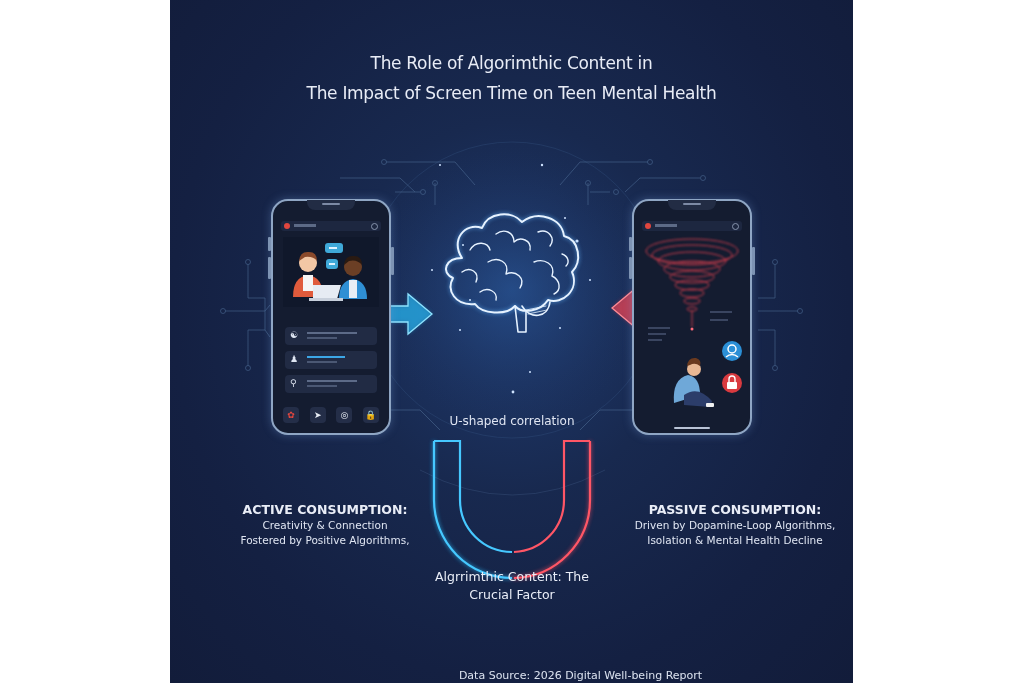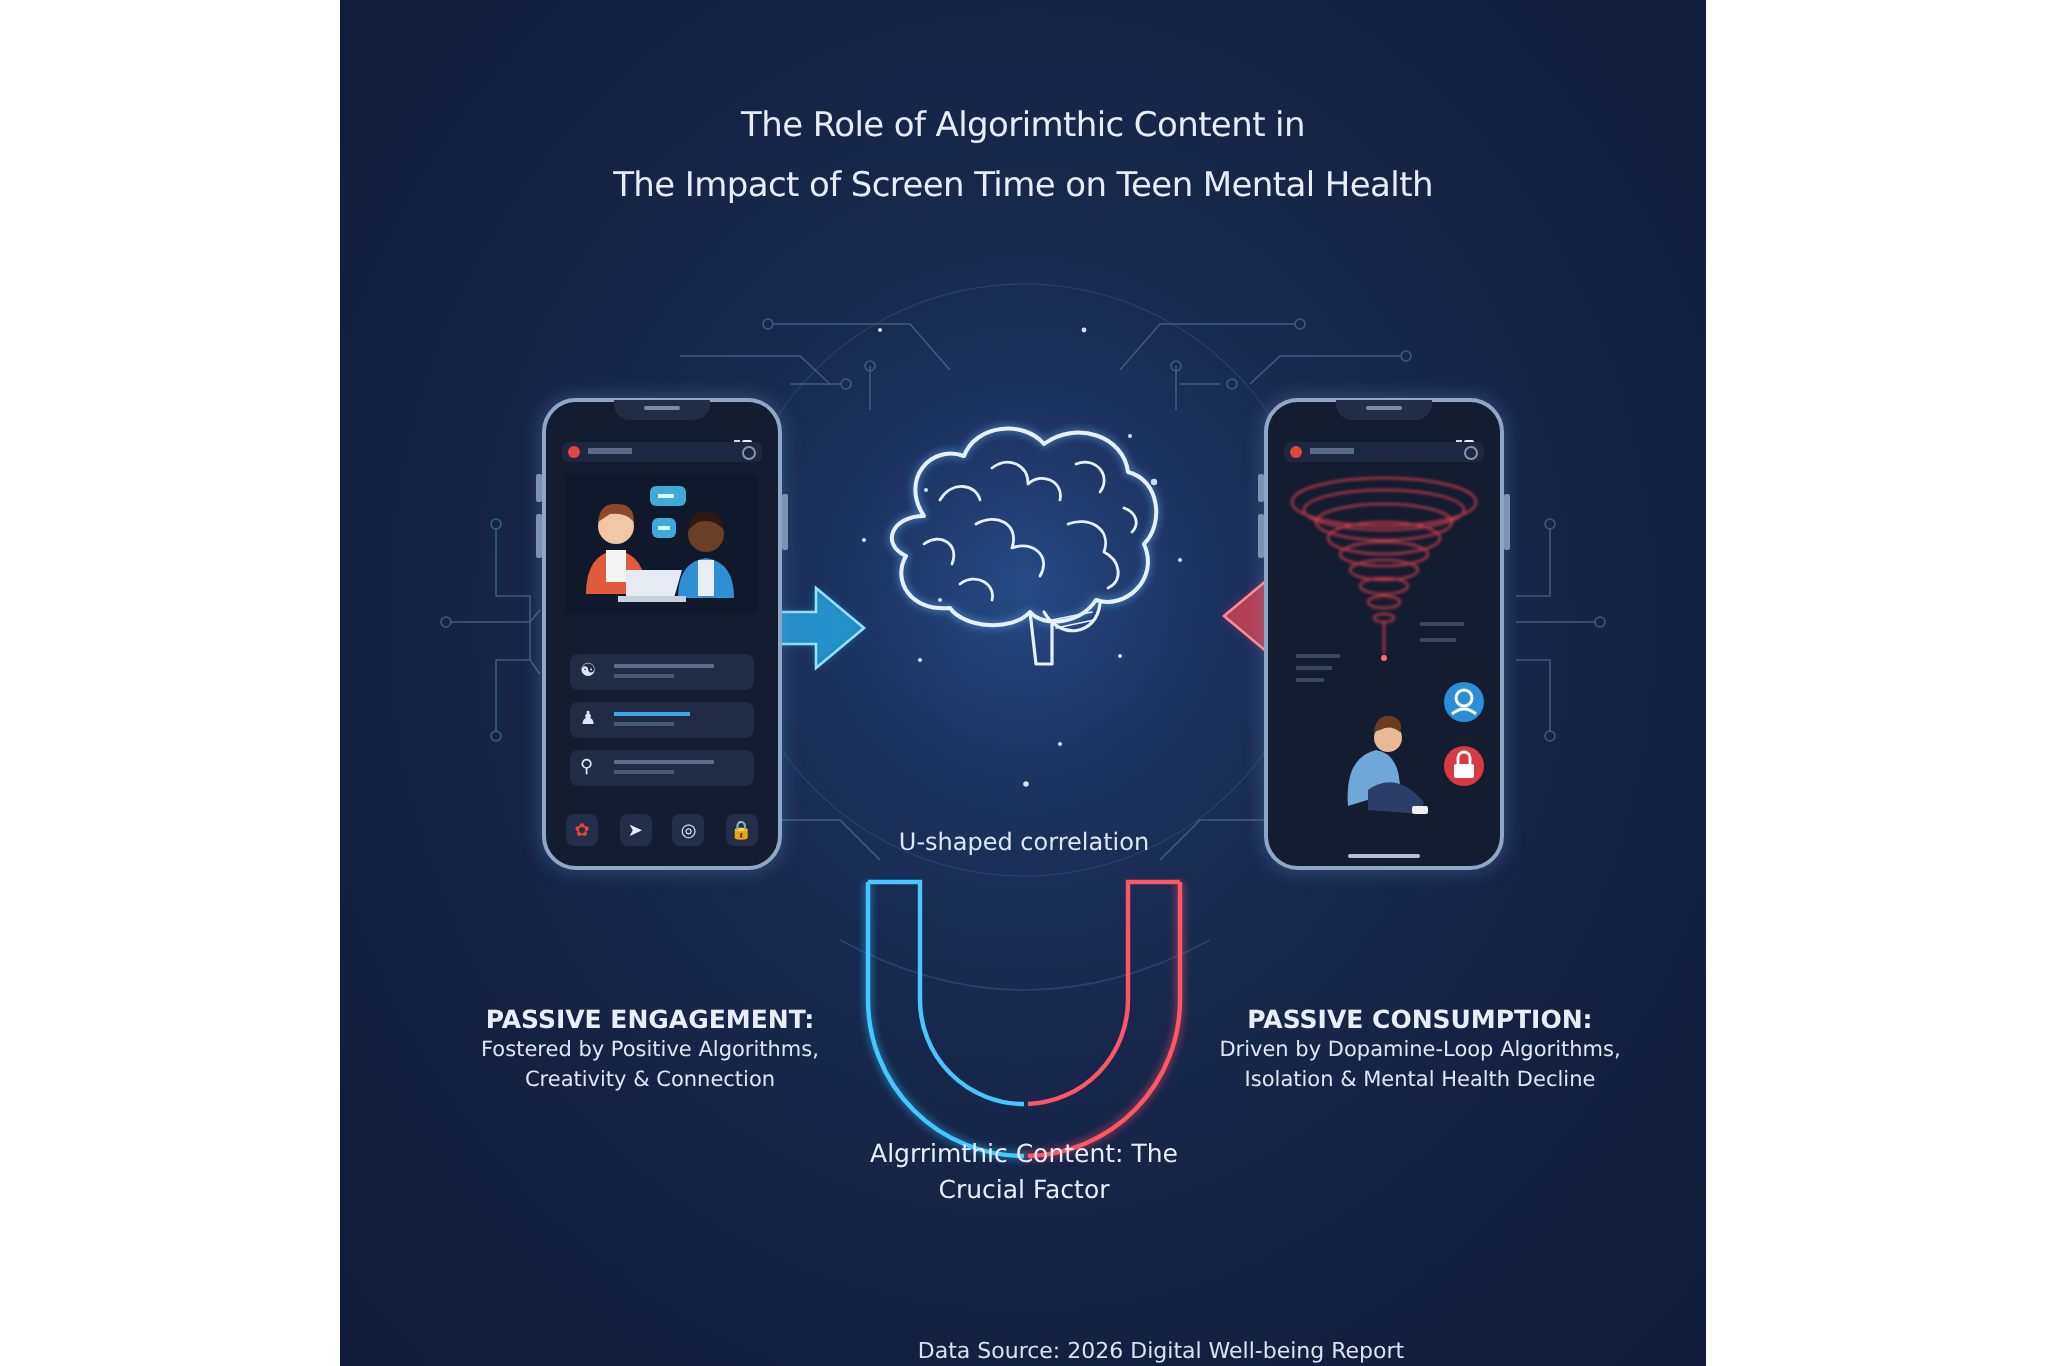--- a/index.html
+++ b/index.html
@@ -276,26 +276,26 @@
           <rect x="89" y="147" width="10" height="7" rx="1" fill="#fff"></rect>
           <path d="M91 147 V144 A3 3 0 0 1 97 144 V147" fill="none" stroke="#fff" stroke-width="1.4"></path>
         </g>
     </svg>
     <div class="pill"></div>
   </div>
 
   <div class="label sub" style="left:232px;top:414px;width:220px;font-size:12px;">U-shaped correlation</div>
 
   <div class="label" style="left:50px;top:502px;width:210px;">
-    <div class="heading">PASSIVE ENGAGEMENT:</div>
+    <div class="heading">ACTIVE CONSUMPTION:</div>
+    <div class="sub">Creativity &amp; Connection</div>
     <div class="sub">Fostered by Positive Algorithms,</div>
-    <div class="sub">Creativity &amp; Connection</div>
-  </div>
-
-  <div class="label" style="left:425px;top:502px;width:230px;">
+  </div>
+
+  <div class="label" style="left:450px;top:502px;width:230px;">
     <div class="heading">PASSIVE CONSUMPTION:</div>
     <div class="sub">Driven by Dopamine-Loop Algorithms,</div>
     <div class="sub">Isolation &amp; Mental Health Decline</div>
   </div>
 
   <div class="label" style="left:222px;top:568px;width:240px;font-size:12.5px;line-height:18px;">
     <div>Algrrimthic Content: The</div>
     <div>Crucial Factor</div>
   </div>
 

